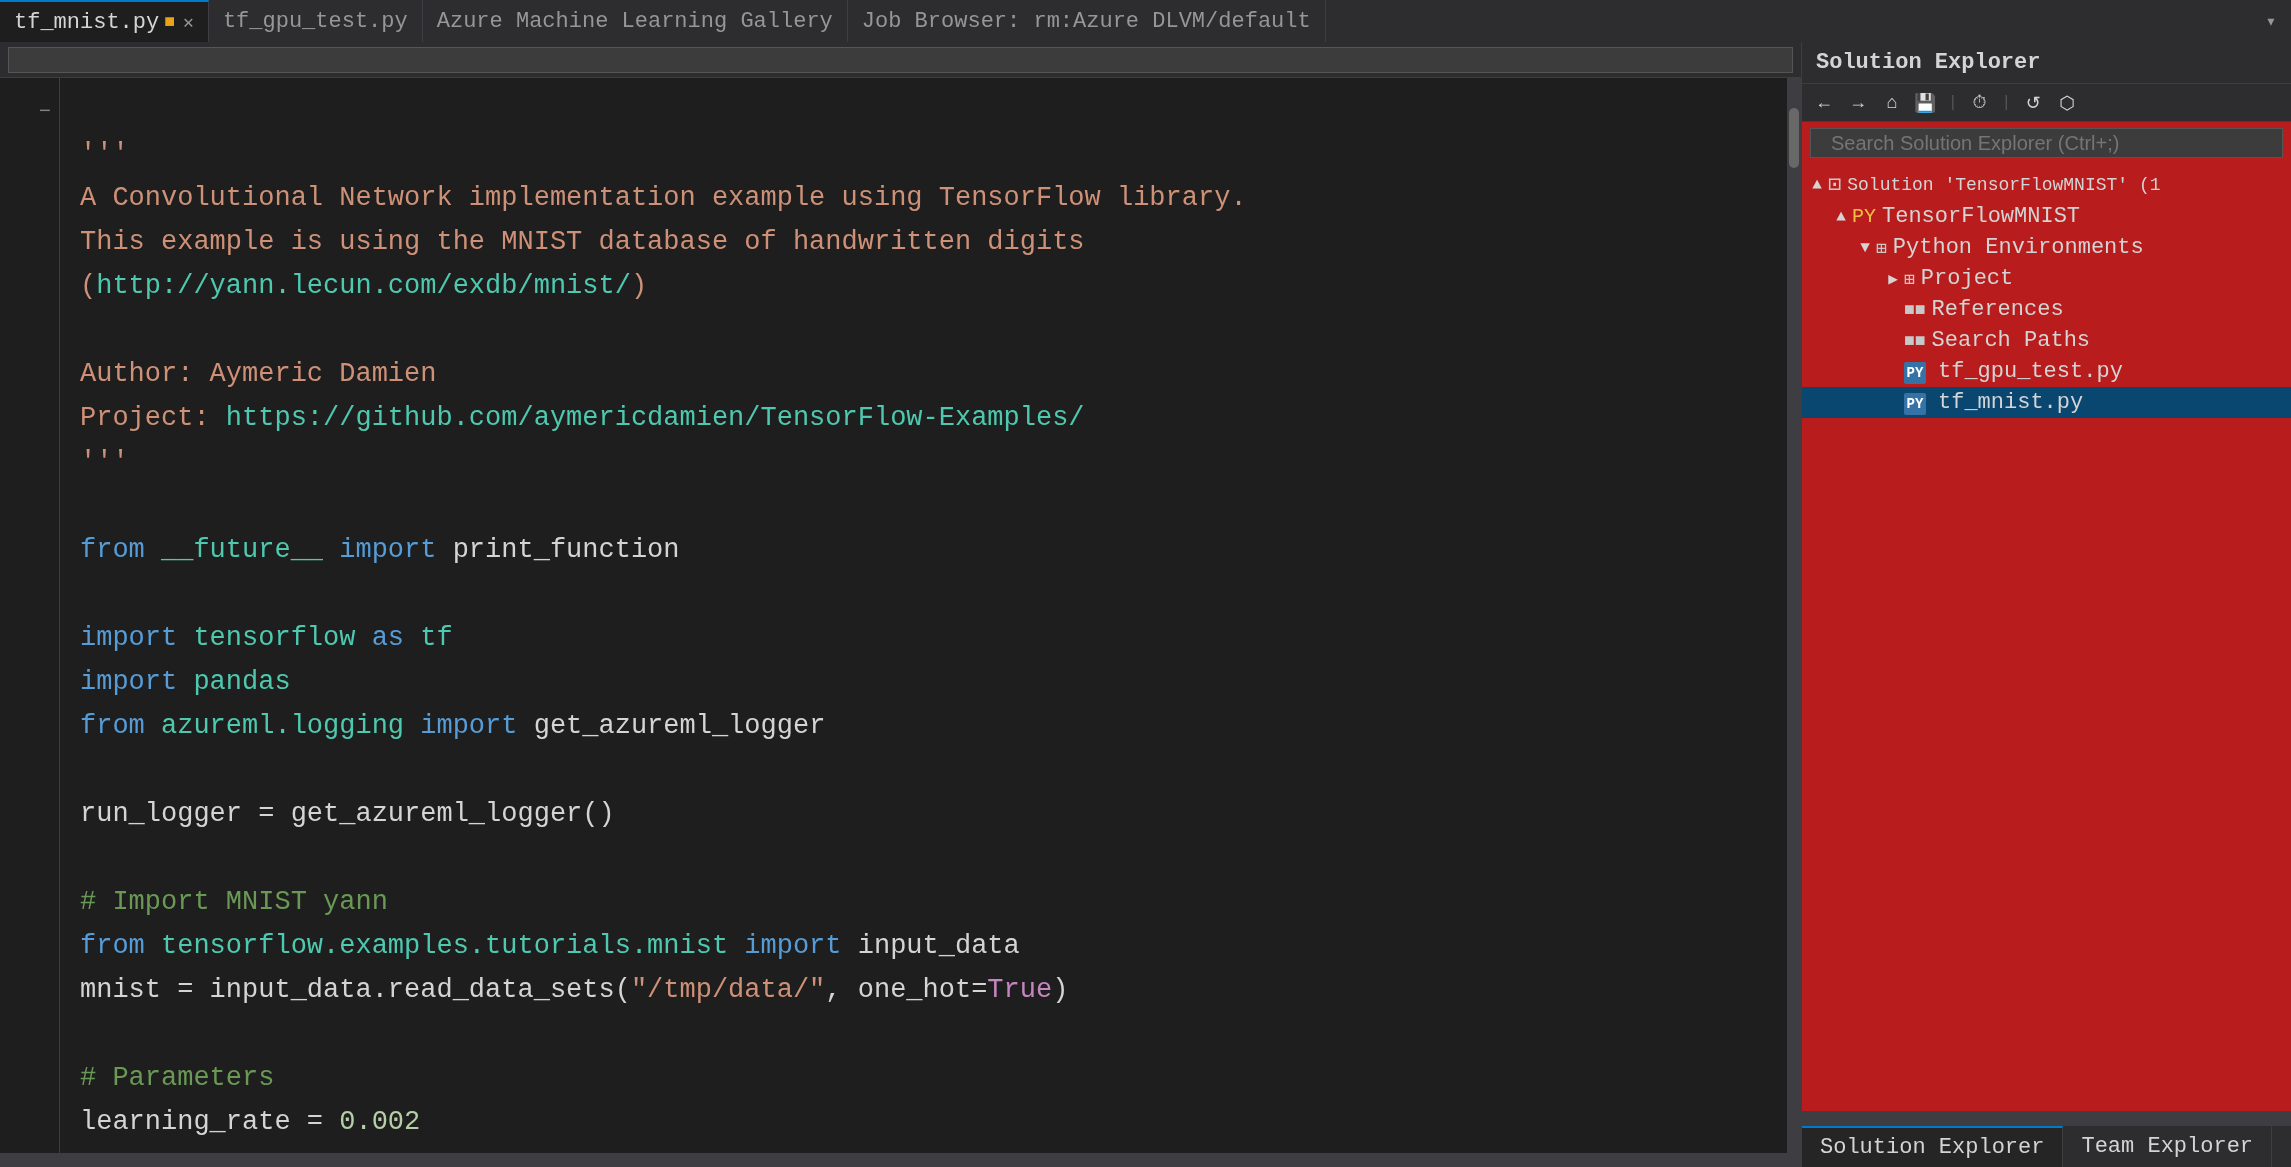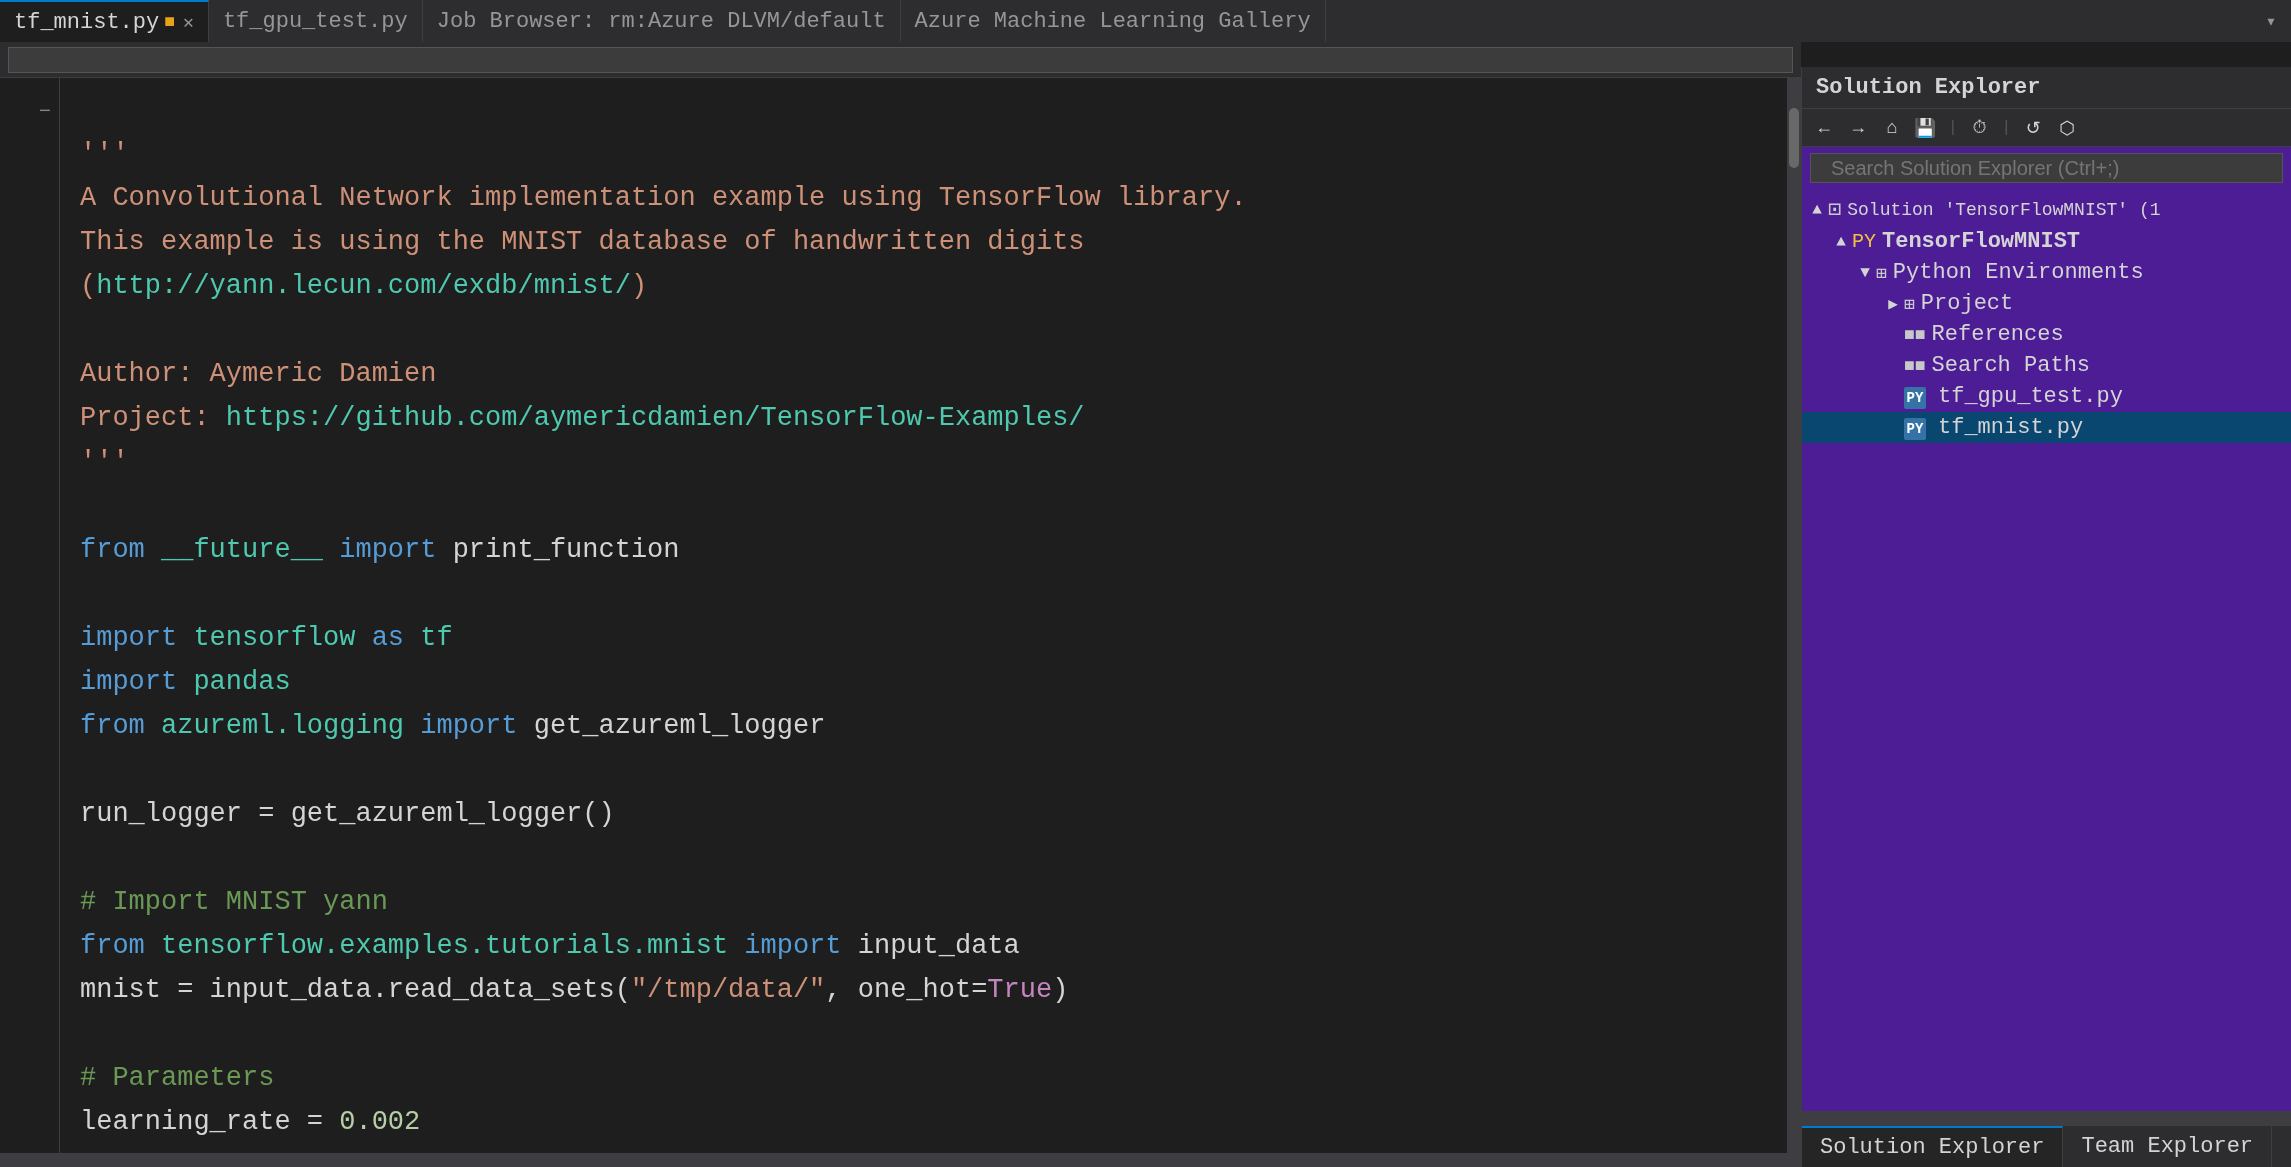--- a/index.html
+++ b/index.html
@@ -156,26 +156,25 @@
       border-radius: 5px;
       height: 60px;
       position: absolute;
       top: 30px;
       left: 2px;
     }
 
     
     .solution-explorer {
       width: 490px;
-      background: #4c1d95;
+      background: #b91c1c;
       display: flex;
       flex-direction: column;
       border-left: 1px solid #3e3e42;
       flex-shrink: 0;
-      margin-top: 25px;
     }
 
     .se-header {
       background: #2d2d30;
       padding: 8px 14px;
       font-size: 22px;
       color: #d4d4d4;
       font-weight: bold;
       border-bottom: 1px solid #3e3e42;
       display: flex;
@@ -288,24 +287,24 @@
 <div class="tab-bar">
   <div class="tab active">
     <span>tf_mnist.py</span>
     <span class="tab-modified">■</span>
     <span class="tab-close">✕</span>
   </div>
   <div class="tab">
     <span>tf_gpu_test.py</span>
   </div>
   <div class="tab">
+    <span>Azure Machine Learning Gallery</span>
+  </div>
+  <div class="tab">
     <span>Job Browser: rm:Azure DLVM/default</span>
-  </div>
-  <div class="tab">
-    <span>Azure Machine Learning Gallery</span>
   </div>
   <div class="tab-dropdown">▾</div>
 </div>
 
 <div class="main-area">
 
   <div class="editor-panel">
 
     <div class="editor-toolbar">
       <input type="text" value="" style="">
@@ -405,21 +404,21 @@
 
       <div class="se-item" style="padding-left:4px;">
         <span class="se-expand">▲</span>
         <span class="se-icon icon-solution">⊡</span>
         <span style="font-size:18px;">Solution 'TensorFlowMNIST' (1</span>
       </div>
 
       <div class="se-item" style="padding-left:28px;">
         <span class="se-expand">▲</span>
         <span class="se-icon" style="color:#f0c040; font-size:20px; margin-right:6px;">PY</span>
-        <span style="font-weight:bold; font-size:22px;">TensorFlowMNIST</span>
+        <span style="font-weight:normal; font-size:22px;">TensorFlowMNIST</span>
       </div>
 
       <div class="se-item" style="padding-left:52px;">
         <span class="se-expand">▼</span>
         <span class="se-icon" style="color:#c8c8c8; font-size:18px; margin-right:6px;">⊞</span>
         <span>Python Environments</span>
       </div>
 
       <div class="se-item" style="padding-left:80px;">
         <span class="se-expand">▶</span>

